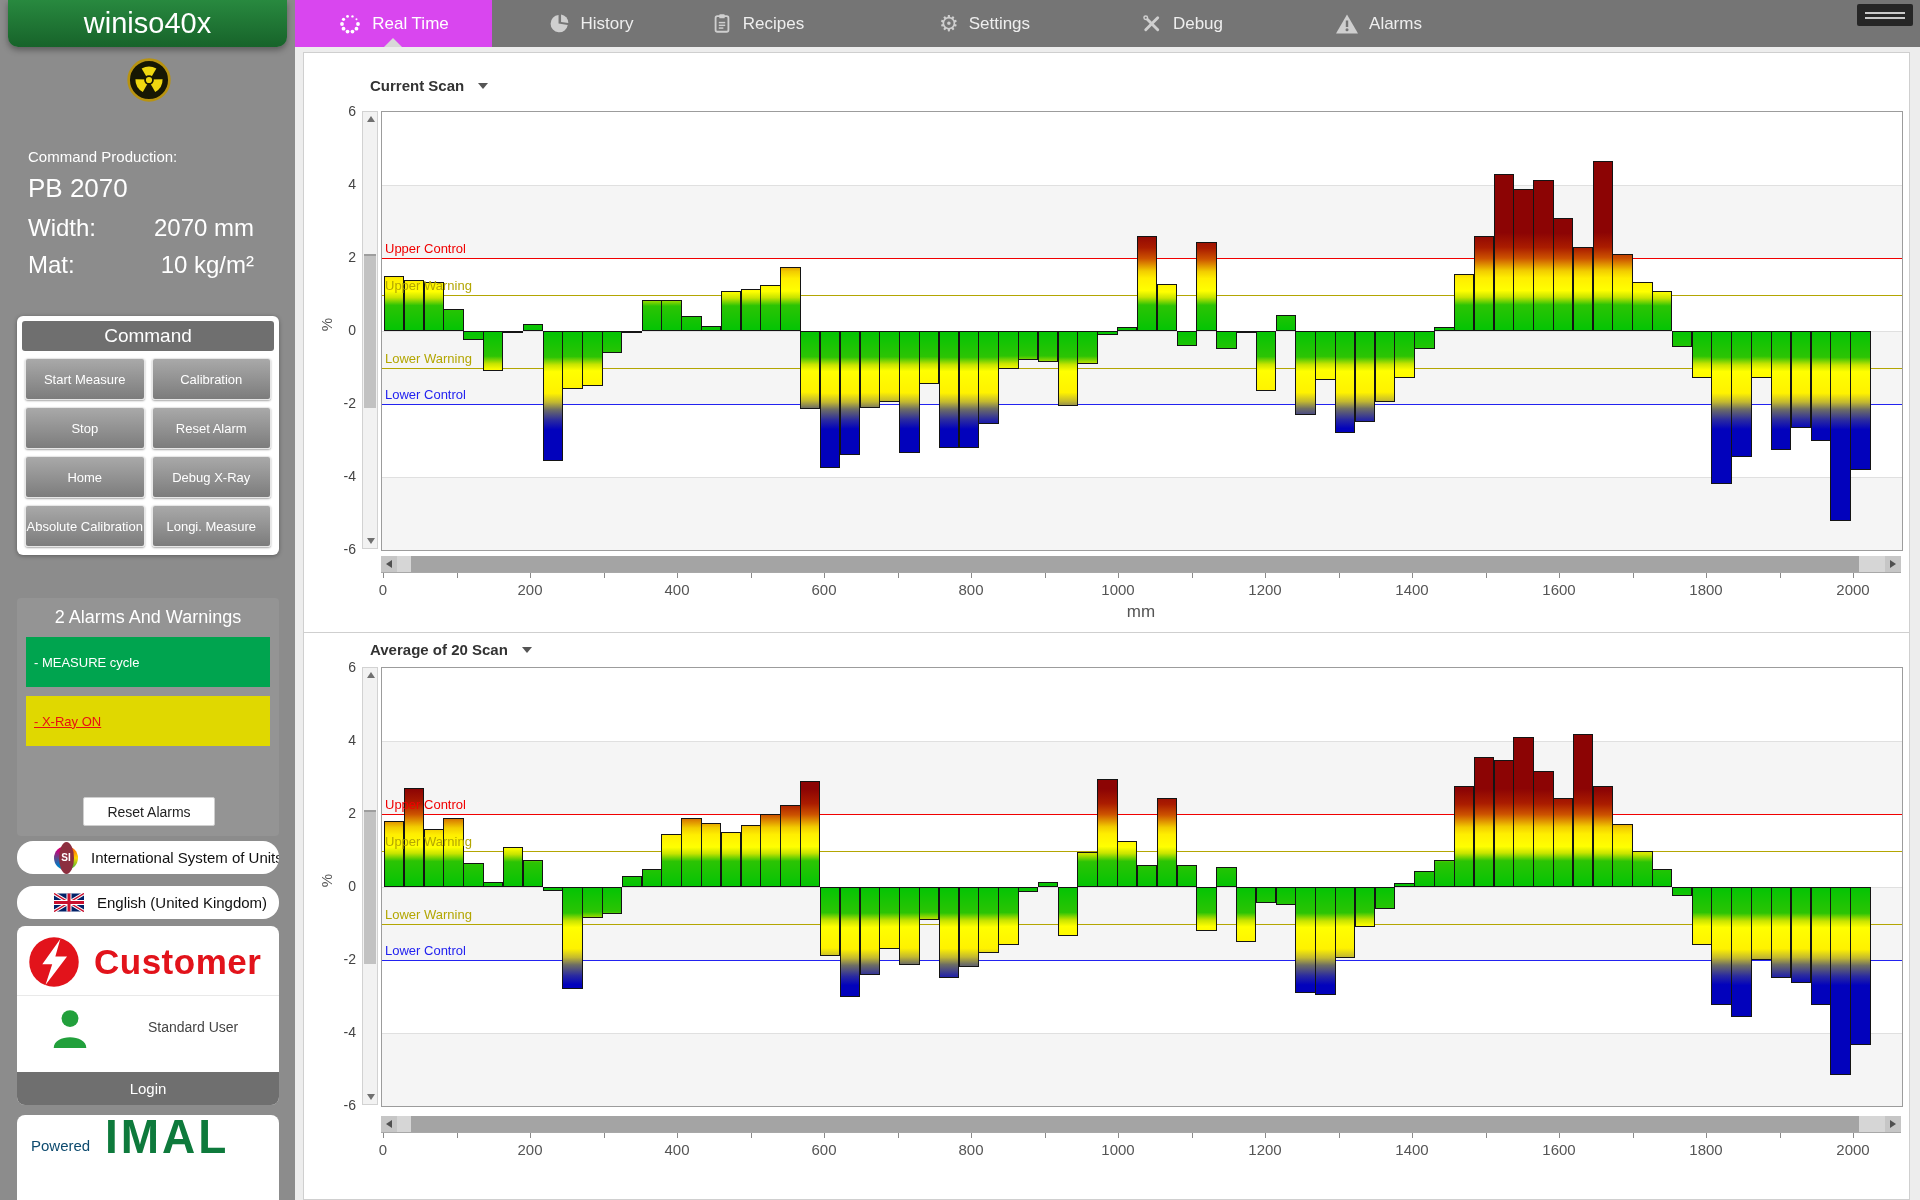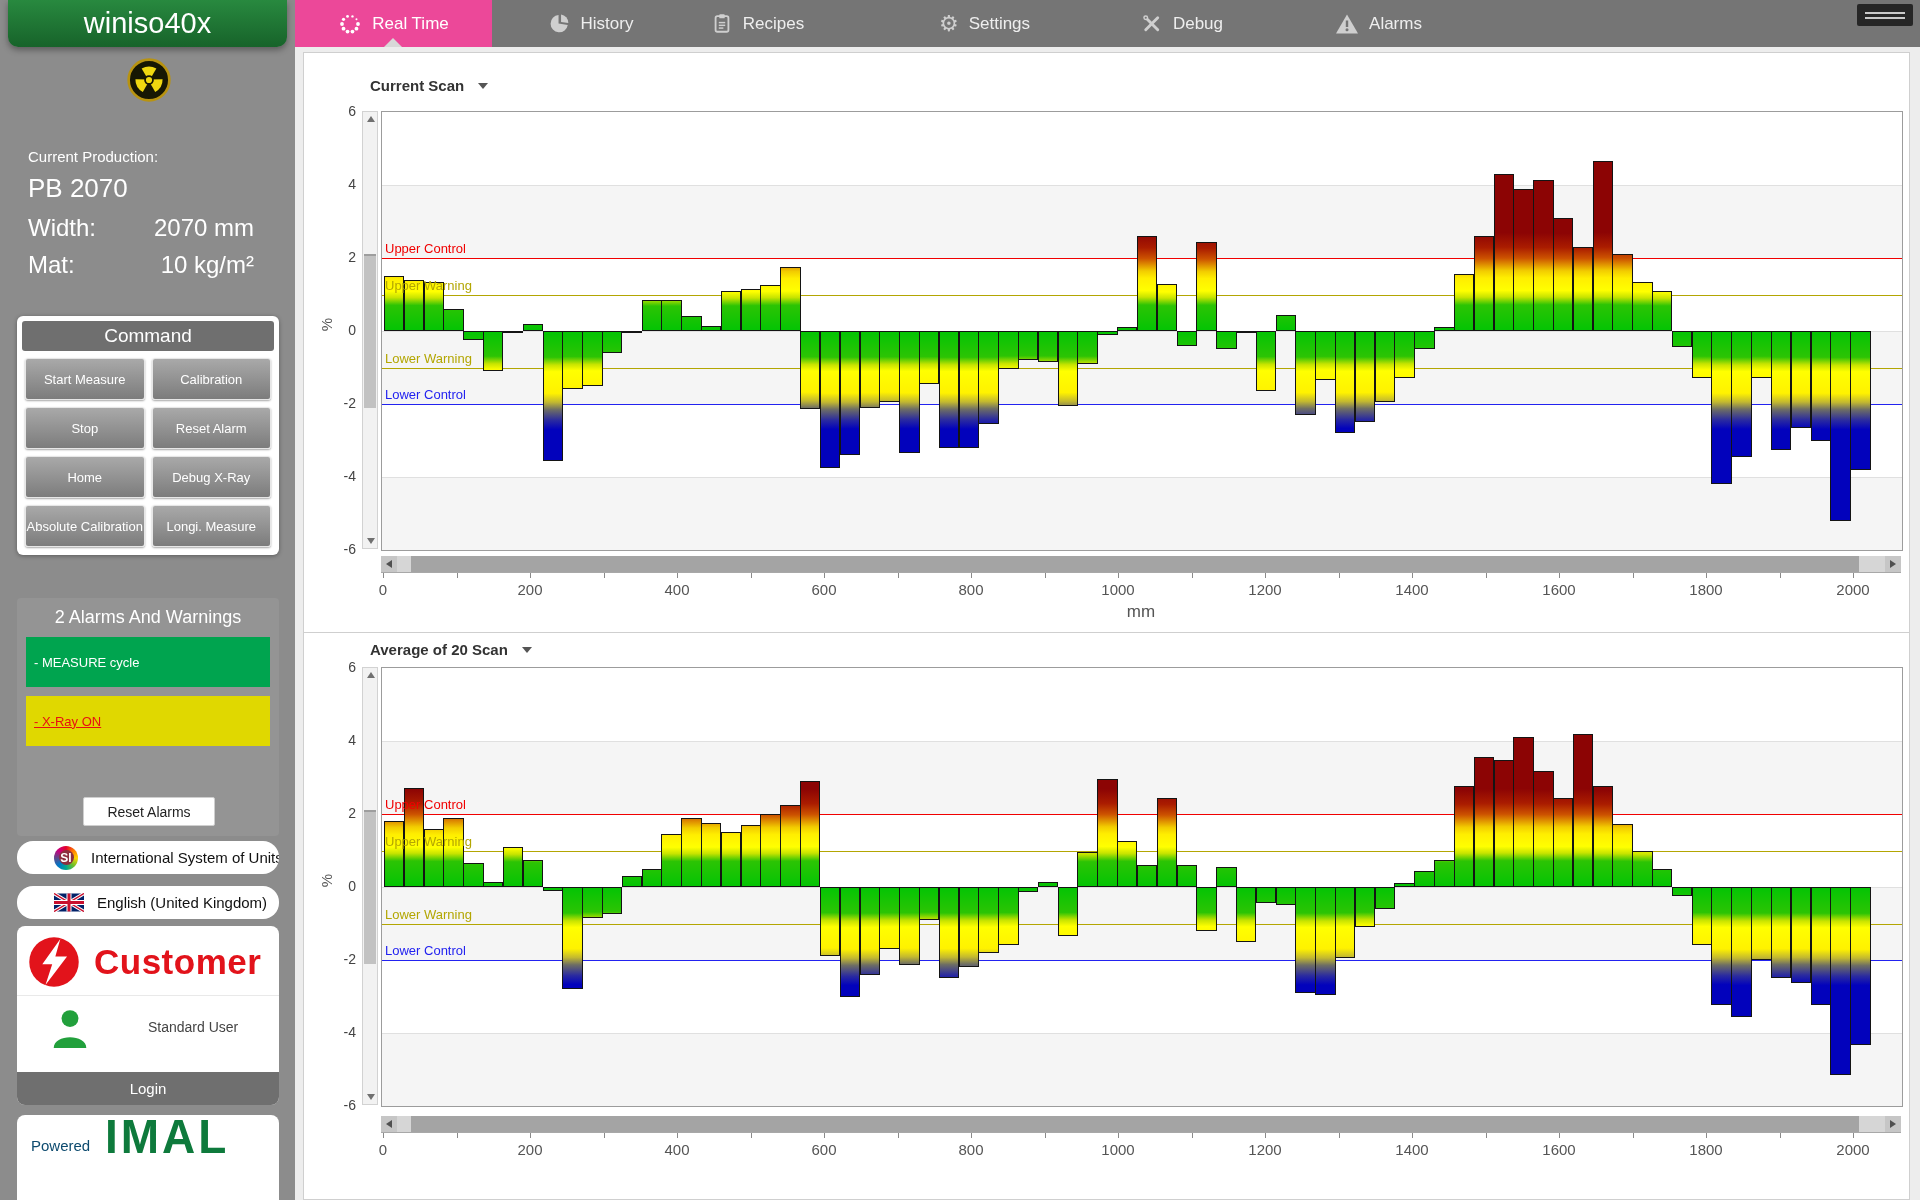--- a/index.html
+++ b/index.html
@@ -2,21 +2,21 @@
 <html><head>
 <meta charset="utf-8">
 <style>
   html,body{margin:0;padding:0;}
   body{width:1920px;height:1200px;overflow:hidden;background:#ededed;
        font-family:"Liberation Sans",sans-serif;position:relative;}
   
   .tabbar{position:absolute;left:0;top:0;width:1920px;height:47px;background:#757575;z-index:2;}
   .tab{position:absolute;top:0;height:47px;width:197px;display:flex;align-items:center;
        justify-content:center;gap:10px;color:#eeeeee;font-size:17px;cursor:default;}
-  .tab.active{background:#ec4899;color:#fff;}
+  .tab.active{background:#d946ef;color:#fff;}
   .tab svg{display:block;}
   .tab-notch{position:absolute;left:384px;top:38px;width:0;height:0;z-index:3;
        border-left:9px solid transparent;border-right:9px solid transparent;border-bottom:9px solid #d8d8d8;}
   .winmenu{position:absolute;right:7px;top:4px;width:56px;height:22px;background:#262626;
        border-radius:2px;z-index:4;display:flex;flex-direction:column;justify-content:center;gap:3px;align-items:center;}
   .winmenu i{display:block;width:40px;height:2px;background:#c9c9c9;}
   .gear-glyph{font-family:"DejaVu Sans",sans-serif;font-size:22px;color:#cfcfcf;line-height:22px;}
   
   .sidebar{position:absolute;left:0;top:0;width:295px;height:1200px;background:#8c8c8c;z-index:5;}
   .brand{position:absolute;left:8px;top:0;width:279px;height:47px;background:linear-gradient(#28893f,#17632a);
@@ -43,21 +43,21 @@
   .reset-btn{position:absolute;left:66px;bottom:10px;width:130px;height:27px;background:#fff;border:1px solid #cfcfcf;
        border-radius:2px;font-size:14px;color:#222;display:flex;align-items:center;justify-content:center;}
   .pill{position:absolute;left:17px;width:262px;height:33px;background:#fff;border-radius:16px;display:flex;
        align-items:center;padding-left:37px;gap:13px;box-sizing:border-box;font-size:15px;color:#111;
        overflow:hidden;white-space:nowrap;}
   .pill-si{top:841px;}
   .pill-lang{top:886px;}
   .si-icon{width:24px;height:24px;border-radius:50%;flex:0 0 24px;
        background:conic-gradient(#e4002b,#ff7b00,#ffd500,#6fbf2a,#00a88f,#0077c8,#5f4b8b,#c6007e,#e4002b);
        display:flex;align-items:center;justify-content:center;}
-  .si-inner{width:15px;height:15px;border-radius:50%;background:#8c2f3f;color:#fff;font-size:12px;font-weight:bold;
+  .si-inner{width:15px;height:32px;border-radius:50%;background:#8c2f3f;color:#fff;font-size:10px;font-weight:bold;
        display:flex;align-items:center;justify-content:center;}
   .flag{width:30px;height:19px;flex:0 0 30px;}
   .customer-card{position:absolute;left:17px;top:926px;width:262px;height:179px;background:#fff;border-radius:8px;overflow:hidden;}
   .cust-logo-row{display:flex;align-items:center;gap:13px;padding:9px 0 6px 10px;border-bottom:1px solid #e9e9e9;}
   .cust-name{color:#e2131b;font-size:35px;font-weight:bold;letter-spacing:0.5px;}
   .user-row{display:flex;align-items:center;padding:6px 0 0 30px;gap:55px;}
   .user-name{font-size:14px;color:#444;}
   .login-bar{position:absolute;left:0;bottom:0;width:100%;height:33px;background:#6f6f6f;color:#fff;font-size:15px;
        display:flex;align-items:center;justify-content:center;}
   .powered-card{position:absolute;left:17px;top:1115px;width:262px;height:85px;background:#fff;border-radius:8px 8px 0 0;
@@ -175,21 +175,21 @@
       <g fill="#f0d810">
         <path d="M20 21 L13.3 9.6 A13.2 13.2 0 0 1 26.7 9.6 Z"></path>
         <path d="M20 21 L13.3 9.6 A13.2 13.2 0 0 1 26.7 9.6 Z" transform="rotate(120 20 20)"></path>
         <path d="M20 21 L13.3 9.6 A13.2 13.2 0 0 1 26.7 9.6 Z" transform="rotate(240 20 20)"></path>
         <circle cx="20" cy="20" r="3.6" stroke="#171703" stroke-width="1.6"></circle>
       </g>
     </svg>
   </div>
 
   <div class="prod">
-    <div class="prod-heading">Current Production:</div>
+    <div class="prod-heading">Command Production:</div>
     <div class="prod-name">PB 2070</div>
     <div class="prod-row">
       <span>Width:</span>
       <span>2070 mm</span>
     </div>
     <div class="prod-row">
       <span>Mat:</span>
       <span>10 kg/m²</span>
     </div>
   </div>

